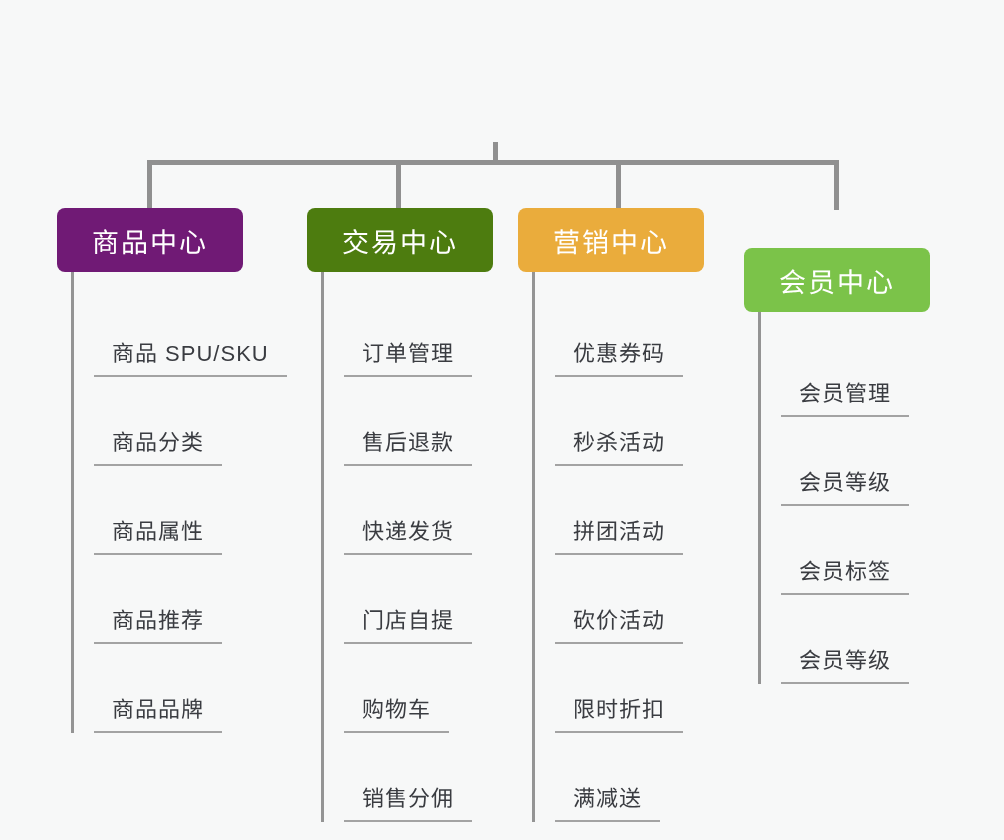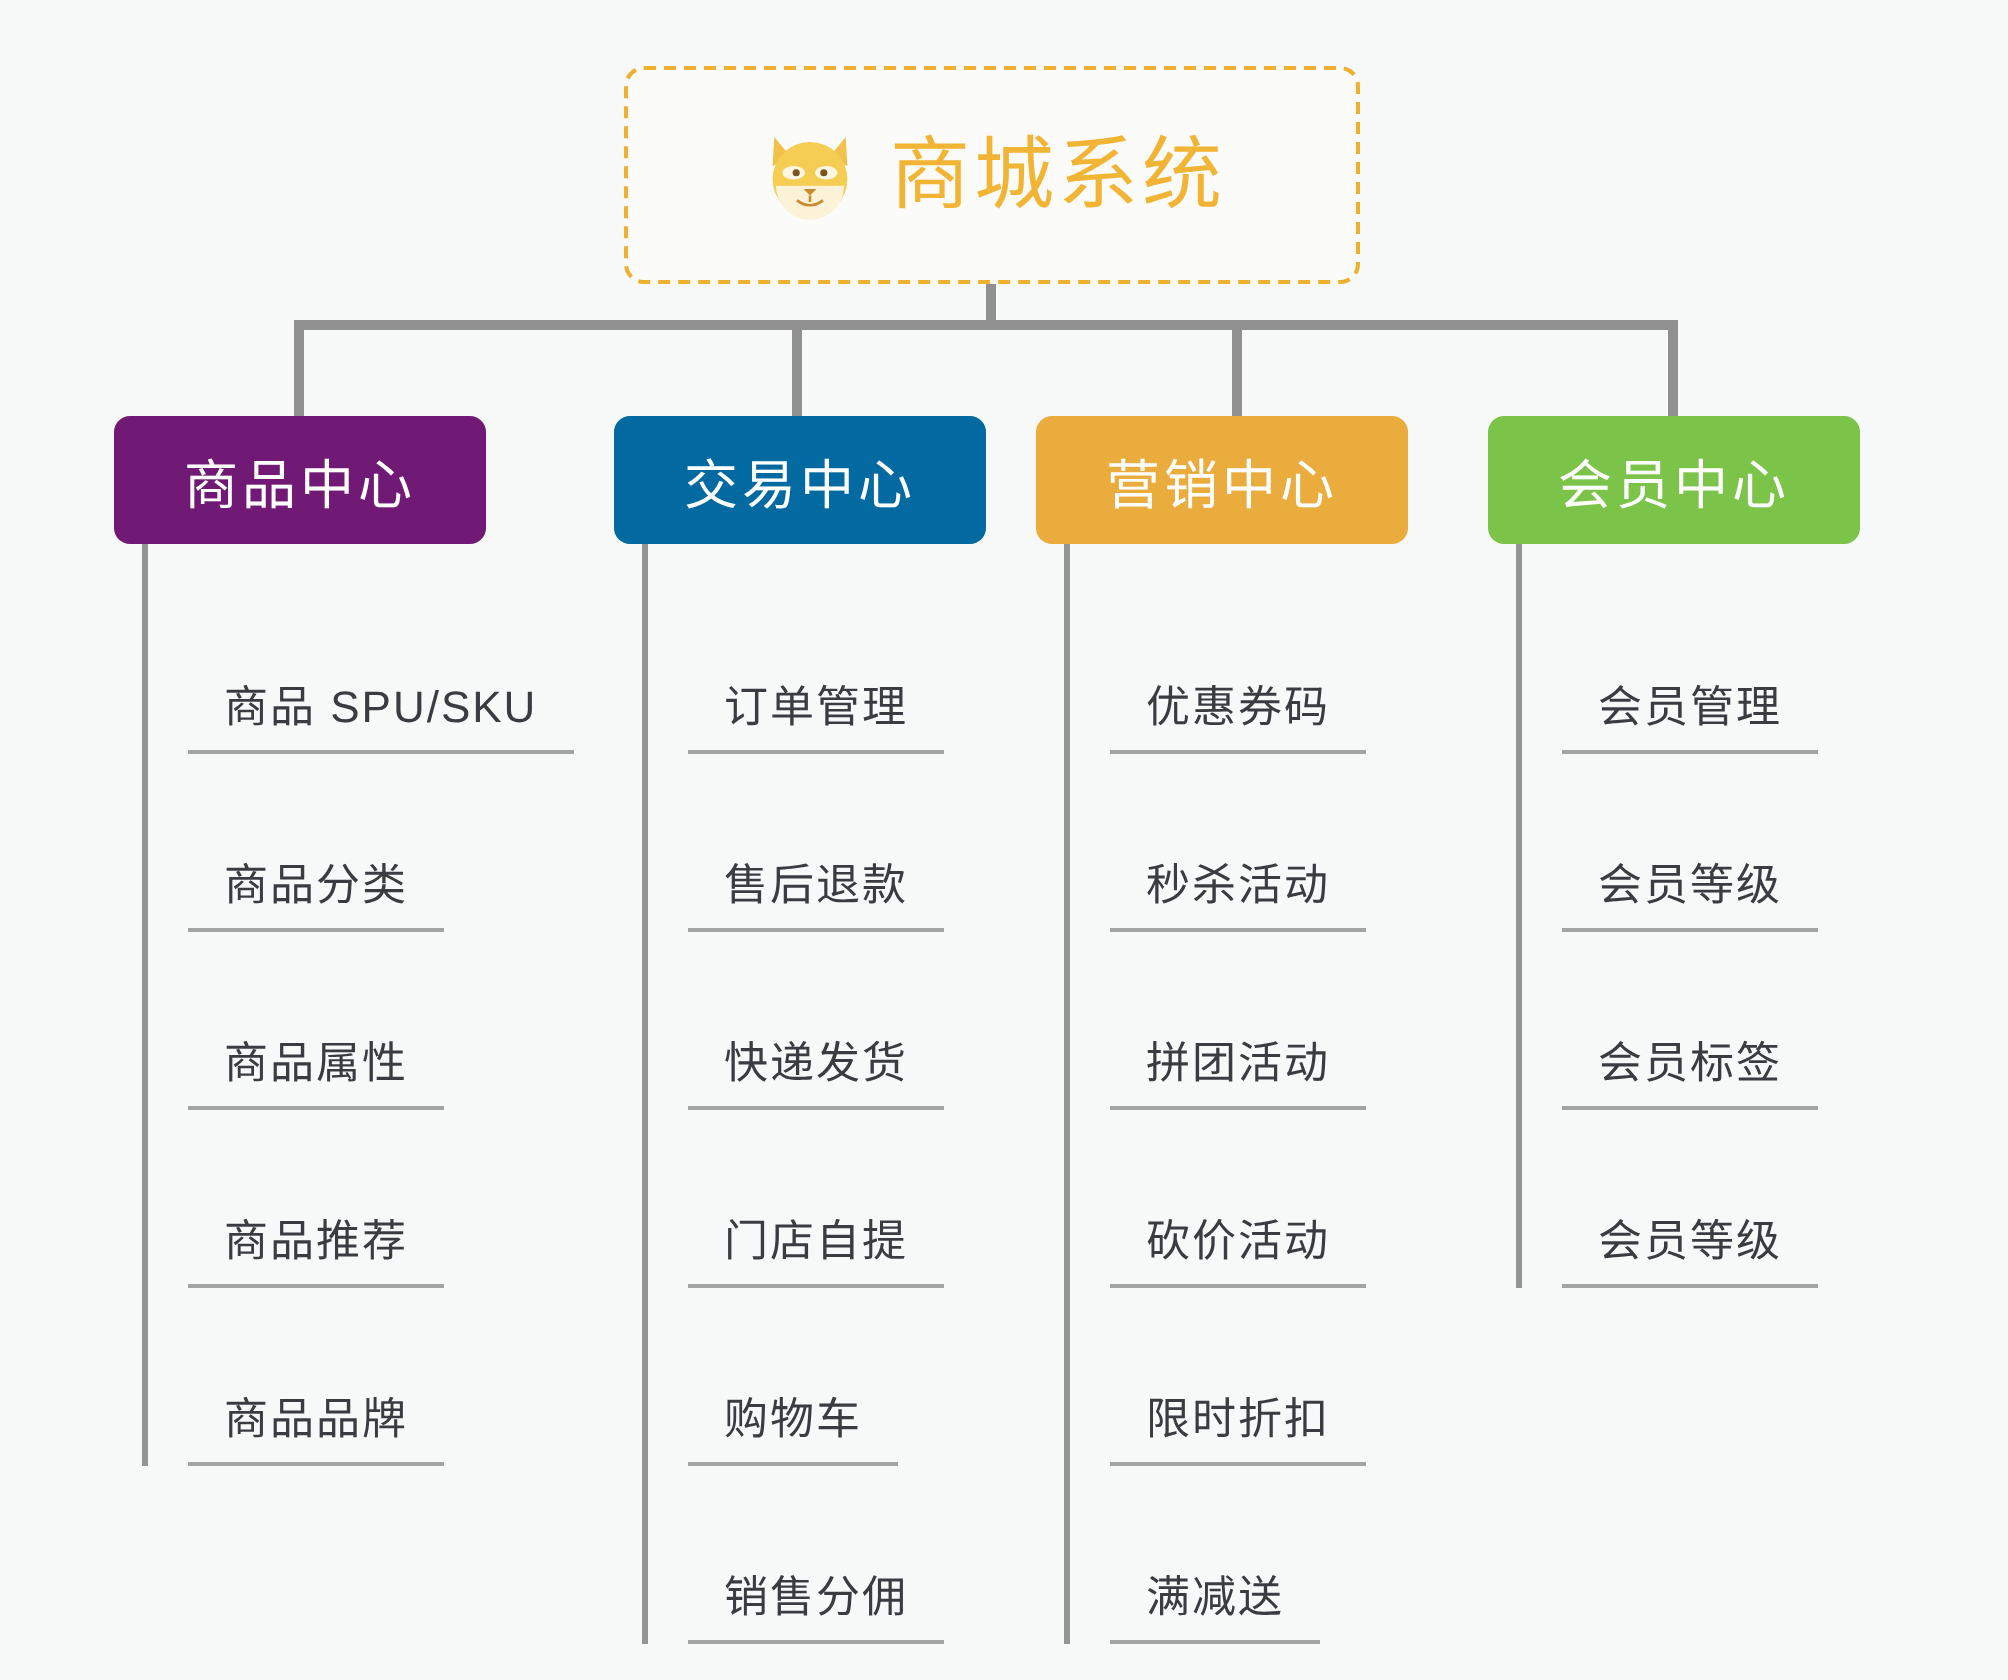--- a/index.html
+++ b/index.html
@@ -134,37 +134,20 @@
     padding: 0 18px 6px 18px;
     border-bottom: 2px solid #a3a3a3;
     letter-spacing: 1px;
   }
 </style>
 </head>
 <body style="background: rgb(247, 248, 248);">
 
 <div id="mindmap">
 
-  <div class="root-node">
-    <svg class="root-emoji" viewBox="0 0 64 64" aria-hidden="true">
-      <path d="M10 8 L9 26 L20 20 Z" fill="#f2c14a"></path>
-      <path d="M54 8 L55 26 L44 20 Z" fill="#f2c14a"></path>
-      <circle cx="32" cy="34" r="23" fill="#f5cd52"></circle>
-      <path d="M9 36 a23 23 0 0 0 46 0 a23 23 0 0 1 -46 0 Z" fill="#f5cd52"></path>
-      <path d="M11 38 a21 21 0 0 0 42 0 Z" fill="#fbf2d8"></path>
-      <ellipse cx="22" cy="30" rx="7" ry="4.2" fill="#fdf6e3"></ellipse>
-      <ellipse cx="42" cy="30" rx="7" ry="4.2" fill="#fdf6e3"></ellipse>
-      <circle cx="23.5" cy="30" r="2.2" fill="#7a5420"></circle>
-      <circle cx="40.5" cy="30" r="2.2" fill="#7a5420"></circle>
-      <path d="M28 40 h8 l-4 4 Z" fill="#c98b2e"></path>
-      <path d="M32 44 v4" stroke="#c98b2e" stroke-width="1.6" fill="none"></path>
-      <path d="M24 47 q8 6 16 0" stroke="#c98b2e" stroke-width="1.6" fill="none"></path>
-    </svg>
-    <span class="root-title" style="color: rgb(241, 180, 52);">商城系统</span>
-  </div>
 
   <div class="conn conn-stub" style="background: rgb(144, 144, 144);"></div>
   <div class="conn conn-bus" style="background: rgb(144, 144, 144);"></div>
   <div class="conn conn-drop d1" style="background: rgb(144, 144, 144);"></div>
   <div class="conn conn-drop d2" style="background: rgb(144, 144, 144);"></div>
   <div class="conn conn-drop d3" style="background: rgb(144, 144, 144);"></div>
   <div class="conn conn-drop d4" style="background: rgb(144, 144, 144);"></div>
 
   <div class="columns">
 
@@ -185,21 +168,21 @@
         <div class="leaf">
             <span class="leaf-label">商品推荐</span>
           </div>
         <div class="leaf">
             <span class="leaf-label">商品品牌</span>
           </div>
       </div>
     </div>
 
     <div class="column c2">
-      <div class="cat-box" style="background: #0369a1;">
+      <div class="cat-box" style="background: #4d7c0f;">
         <span>交易中心</span>
       </div>
       <div class="leaf-list">
         <div class="leaf">
             <span class="leaf-label">订单管理</span>
           </div>
         <div class="leaf">
             <span class="leaf-label">售后退款</span>
           </div>
         <div class="leaf">
@@ -237,21 +220,21 @@
         <div class="leaf">
             <span class="leaf-label">限时折扣</span>
           </div>
         <div class="leaf">
             <span class="leaf-label">满减送</span>
           </div>
       </div>
     </div>
 
     <div class="column c4">
-      <div class="cat-box" style="background: rgb(123, 195, 73);">
+      <div class="cat-box" style="background: rgb(123, 195, 73); margin-top: 40px;">
         <span>会员中心</span>
       </div>
       <div class="leaf-list">
         <div class="leaf">
             <span class="leaf-label">会员管理</span>
           </div>
         <div class="leaf">
             <span class="leaf-label">会员等级</span>
           </div>
         <div class="leaf">

